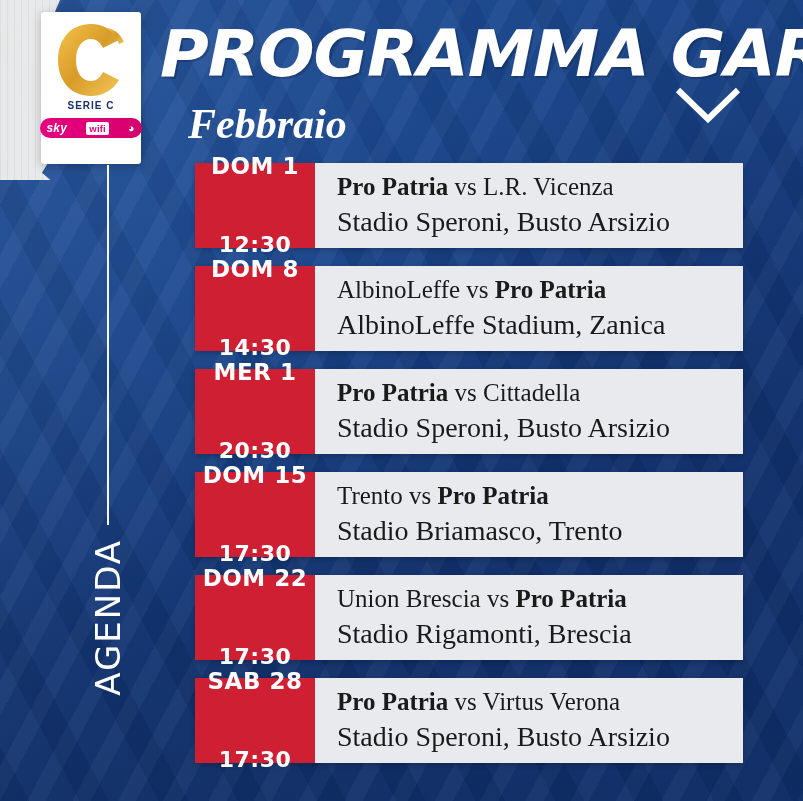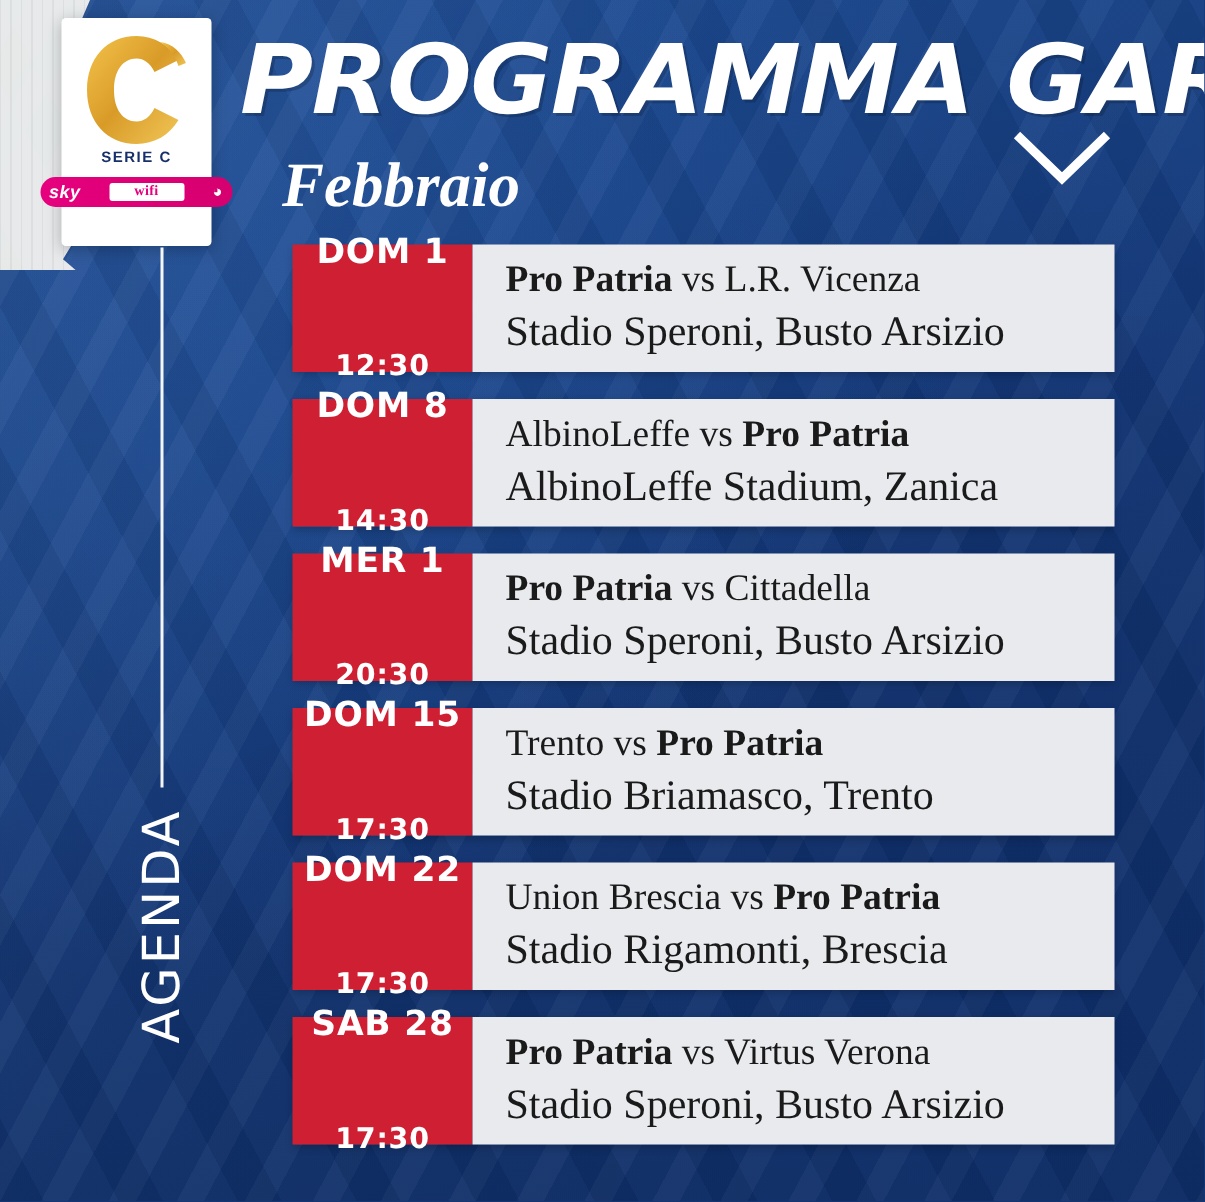--- a/index.html
+++ b/index.html
@@ -67,21 +67,21 @@
     margin-top:2px;font-family:"Liberation Sans",sans-serif;
   }
   .logo-sky{
     margin-top:7px;display:flex;align-items:center;gap:19px;
     background:linear-gradient(90deg,#e6007e,#d6006f);
     border-radius:11px;padding:3px 7px 3px 6px;
   }
   .logo-sky .sky{color:#fff;font-size:12px;font-weight:bold;font-style:italic;letter-spacing:0.3px;}
   .logo-sky .wifiword{
     background:#fff;color:#e6007e;font-size:9.5px;font-weight:bold;
-    border-radius:2px;padding:1px 17px;letter-spacing:0.2px;font-family:Liberation Serif, serif;
+    border-radius:2px;padding:1px 3px;letter-spacing:0.2px;
   }
   .logo-sky .wifi-icon{color:#fff;font-size:11px;line-height:1;}
 
   
   .title{
     position:absolute;left:160px;top:22px;
     font-family:"DejaVu Sans",sans-serif;
     font-weight:bold;font-style:italic;
     font-size:64px;line-height:1;
     color:#ffffff;
@@ -130,21 +130,21 @@
   .row .date{
     flex:0 0 120px;
     background:#cf2033;
     color:#ffffff;
     display:flex;flex-direction:column;align-items:center;justify-content:center;
     font-family:"DejaVu Sans",sans-serif;
     font-weight:bold;
     line-height:1.35;
   }
   .row .date .d{font-size:23px;letter-spacing:0.5px;}
-  .row .date .t{font-size:19px;letter-spacing:0.5px;margin-top:48px;}
+  .row .date .t{font-size:22px;letter-spacing:0.5px;margin-top:48px;}
   .row .info{
     flex:1;
     background:#e8eaed;
     display:flex;flex-direction:column;justify-content:center;
     padding:0 18px 0 22px;
     font-family:"Liberation Serif",serif;
     color:#1a1a1a;
   }
   .row .teams{font-size:25px;line-height:1.25;}
   .row .teams b{font-weight:bold;}

